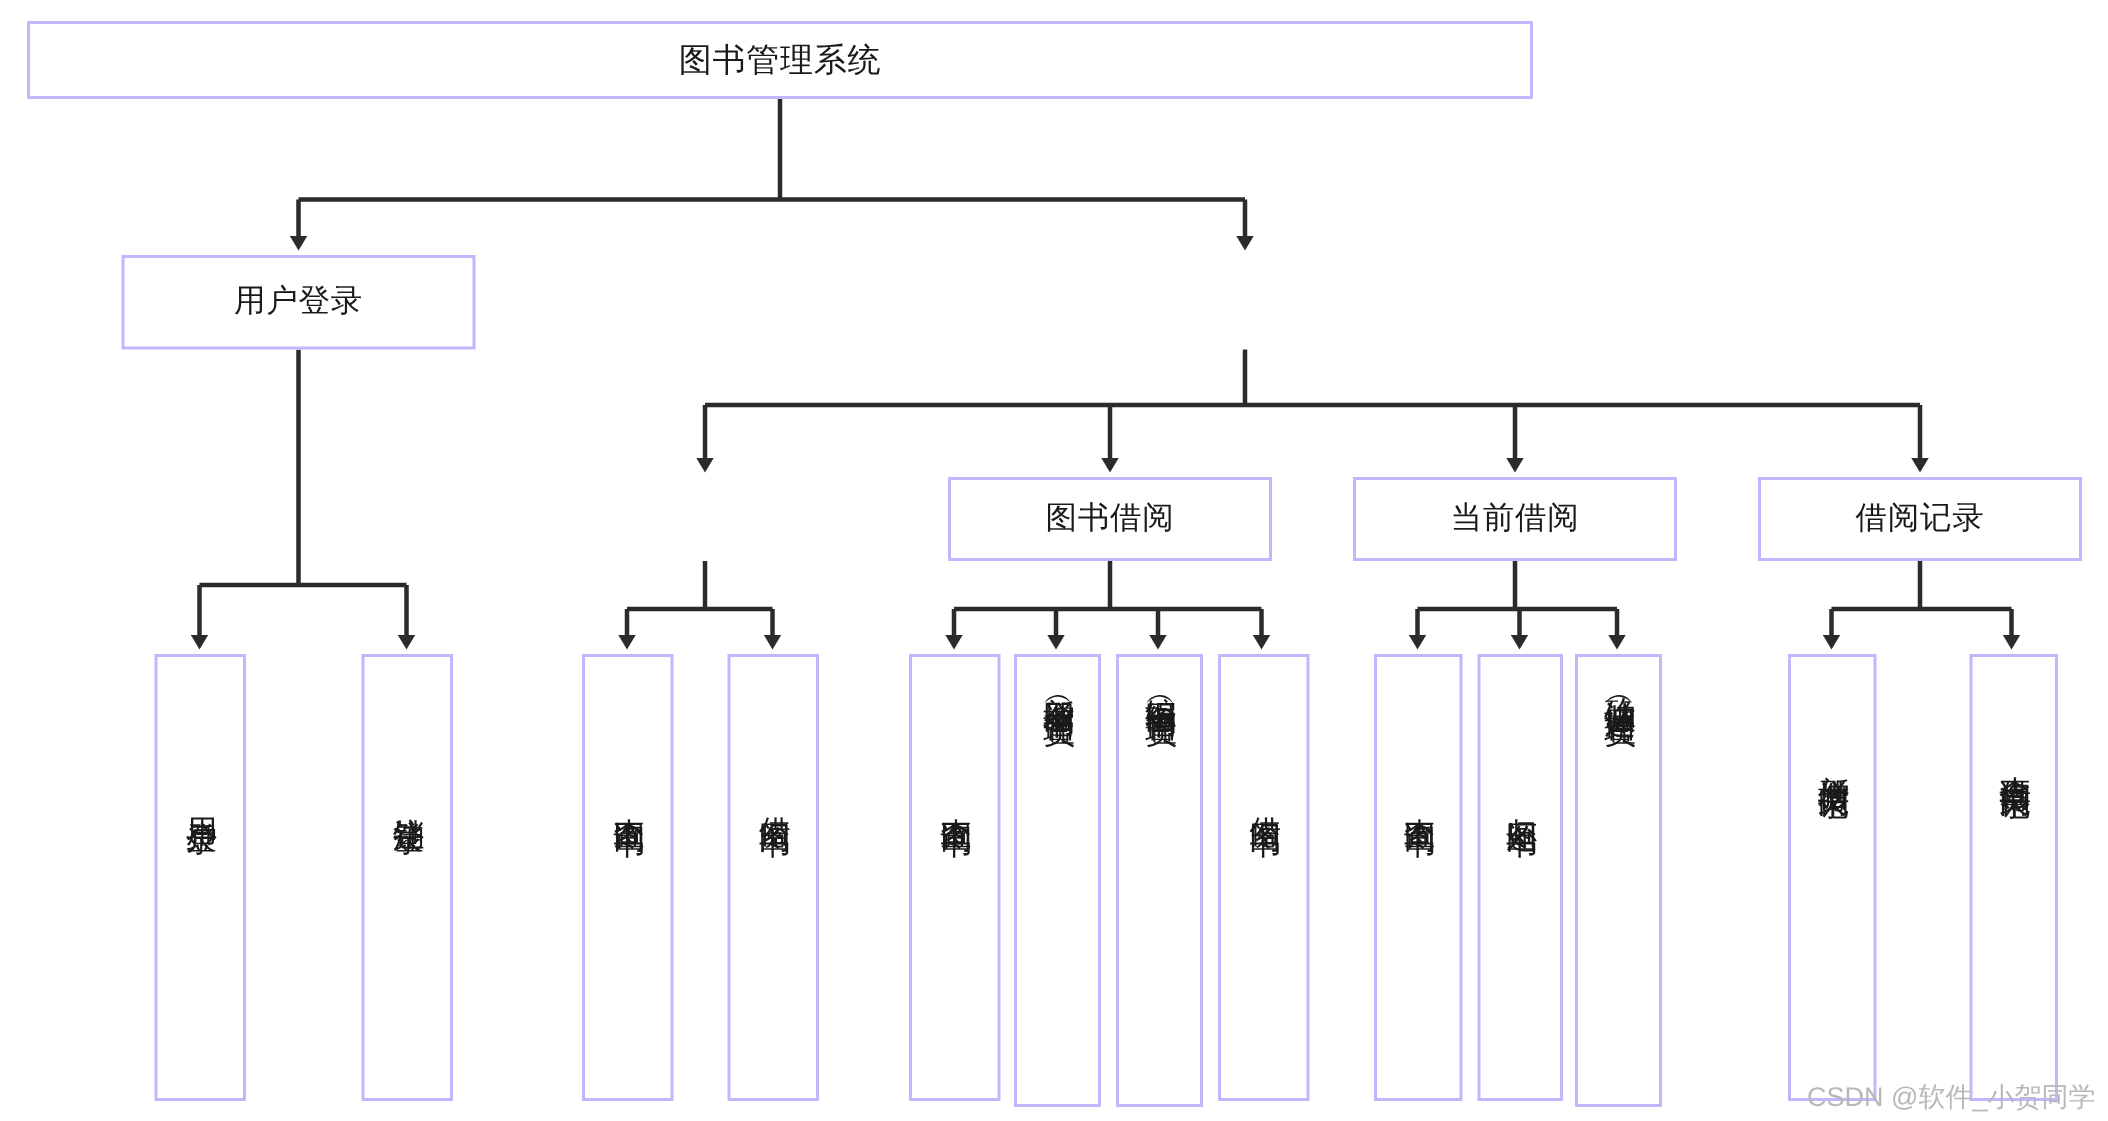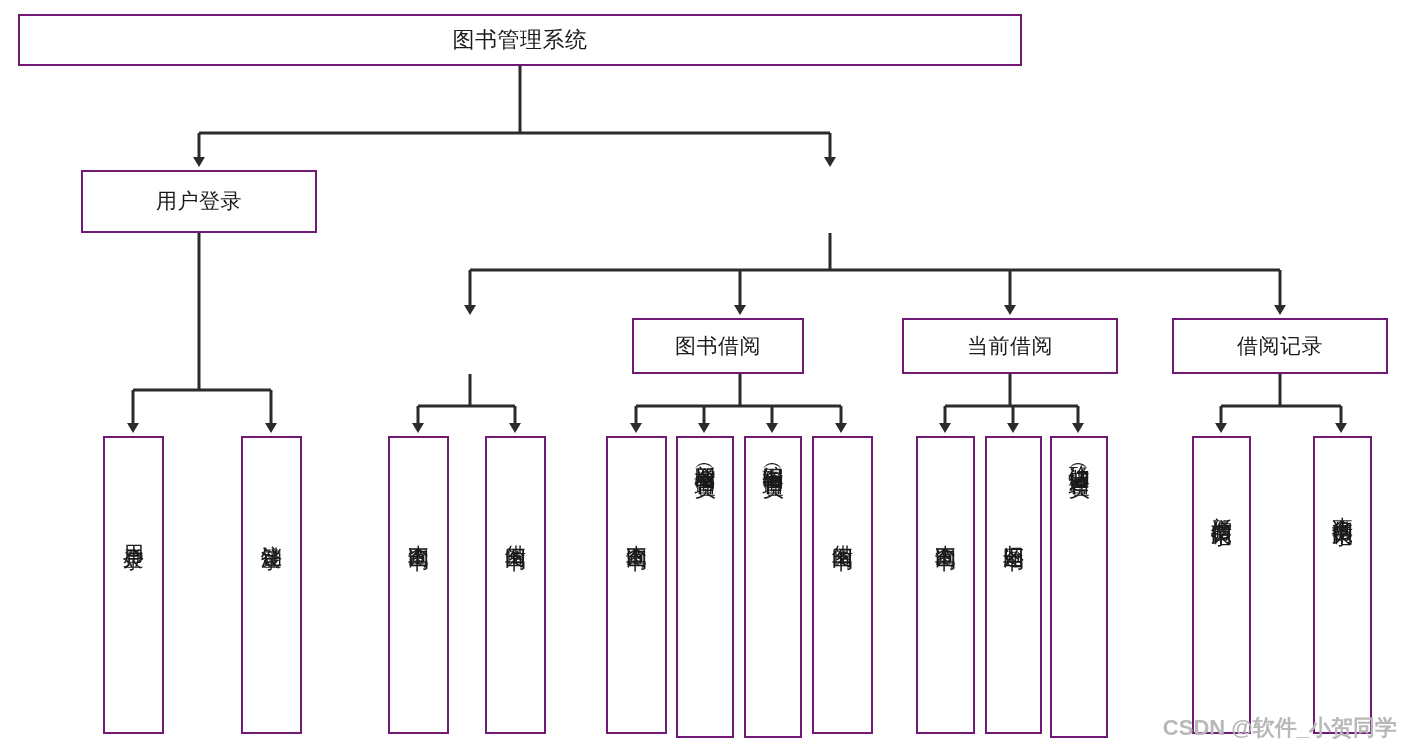--- a/index.html
+++ b/index.html
@@ -21,21 +21,21 @@
     position: absolute;
     left: 0;
     top: 0;
     width: 1405px;
     height: 747px;
     pointer-events: none;
   }
   .node {
     position: absolute;
     box-sizing: border-box;
-    border: 2px solid #701a75;
+    border: 2px solid #c4b5fd;
     background: #ffffff;
     display: flex;
     align-items: center;
     justify-content: center;
     color: #1a1a1a;
   }
   .node .lbl {
     display: block;
     text-align: center;
     line-height: 1.18;
@@ -62,25 +62,24 @@
   .node.vert.center .lbl {
     margin-top: 52px;
   }
   .node.vert.center2 .lbl {
     margin-top: 80px;
   }
   .watermark {
     position: absolute;
     right: 8px;
     bottom: 4px;
-    font-size: 22px;
+    font-size: 18px;
     color: #b8b8b8;
     white-space: nowrap;
     user-select: none;
-    font-weight: bold;
   }
 </style>
 </head>
 <body>
 
 <div id="canvas">
 
   <svg id="edges" viewBox="0 0 1405 747" xmlns="http://www.w3.org/2000/svg">
     <defs>
       <marker id="arrow" markerWidth="10" markerHeight="12" refX="1" refY="6" orient="auto" markerUnits="userSpaceOnUse">
@@ -132,21 +131,21 @@
   </svg>
 
   <div class="node root horiz" style="left:18px; top:14px; width:1004px; height:52px;">
     <span class="lbl">图书管理系统</span>
   </div>
 
   <div class="node horiz" style="left:81px; top:170px; width:236px; height:63px;">
     <span class="lbl">用户登录</span>
   </div>
 
-  <div class="node horiz" style="left:632px; top:318px; width:172px; height:56px;">
+  <div class="node horiz" style="left:632px; top:318px; width:216px; height:56px;">
     <span class="lbl">图书借阅</span>
   </div>
   <div class="node horiz" style="left:902px; top:318px; width:216px; height:56px;">
     <span class="lbl">当前借阅</span>
   </div>
   <div class="node horiz" style="left:1172px; top:318px; width:216px; height:56px;">
     <span class="lbl">借阅记录</span>
   </div>
 
   <div class="node vert center2" style="left:103px; top:436px; width:61px; height:298px;">

